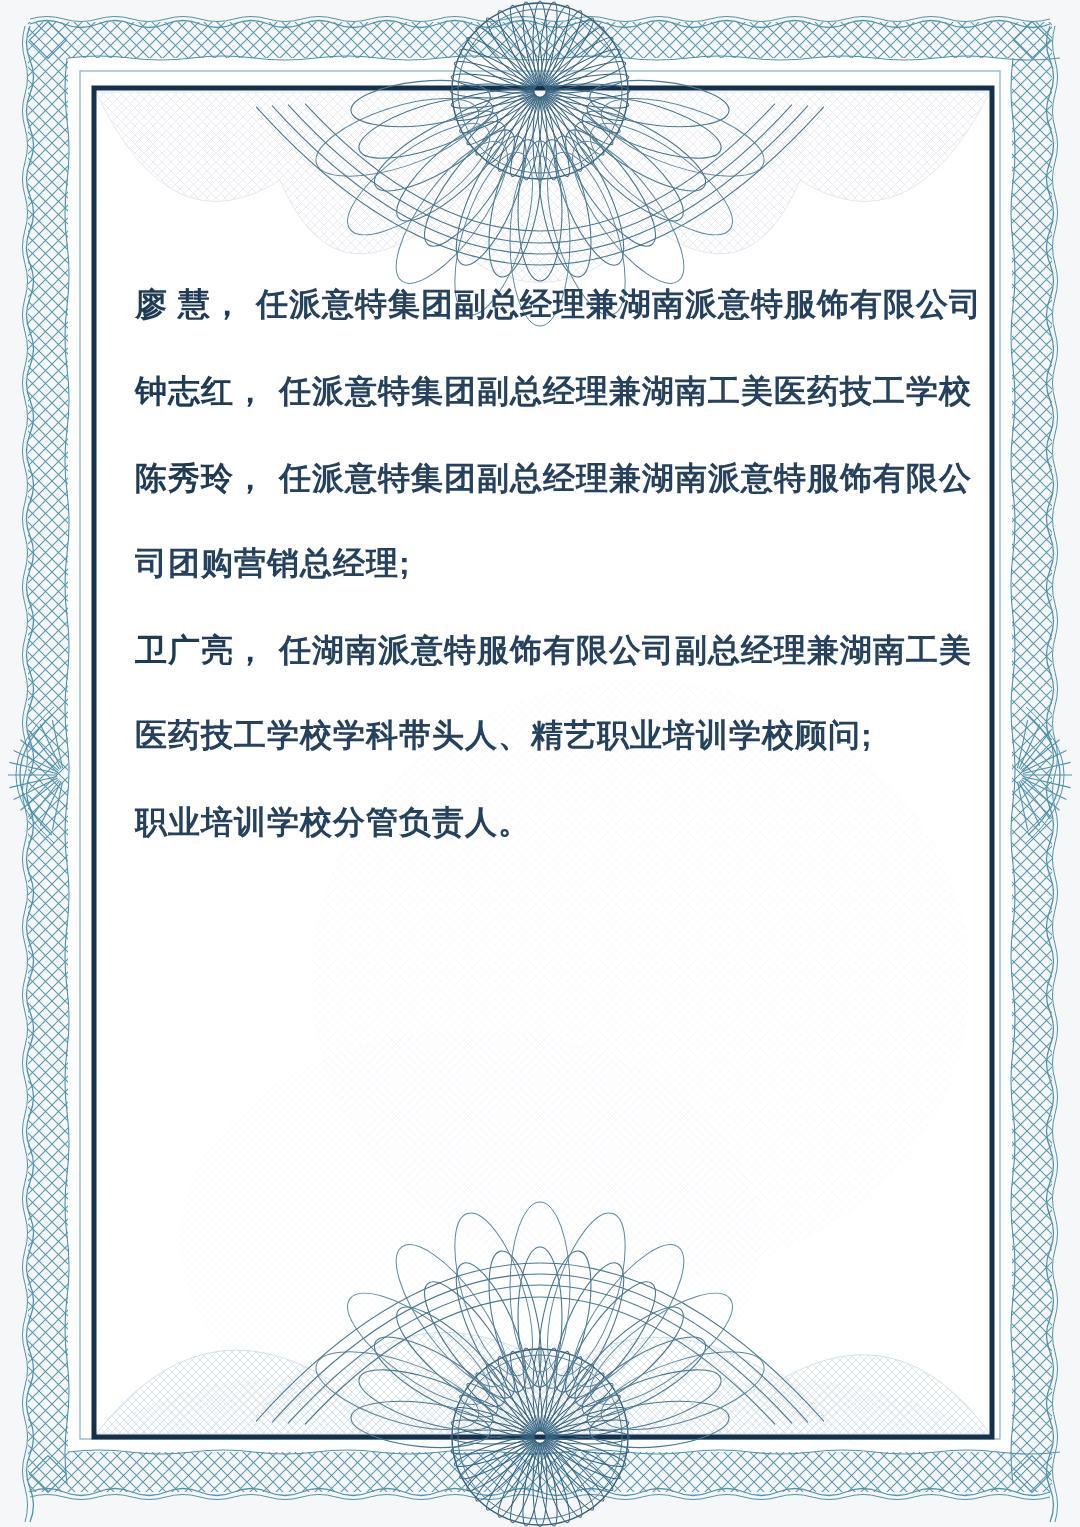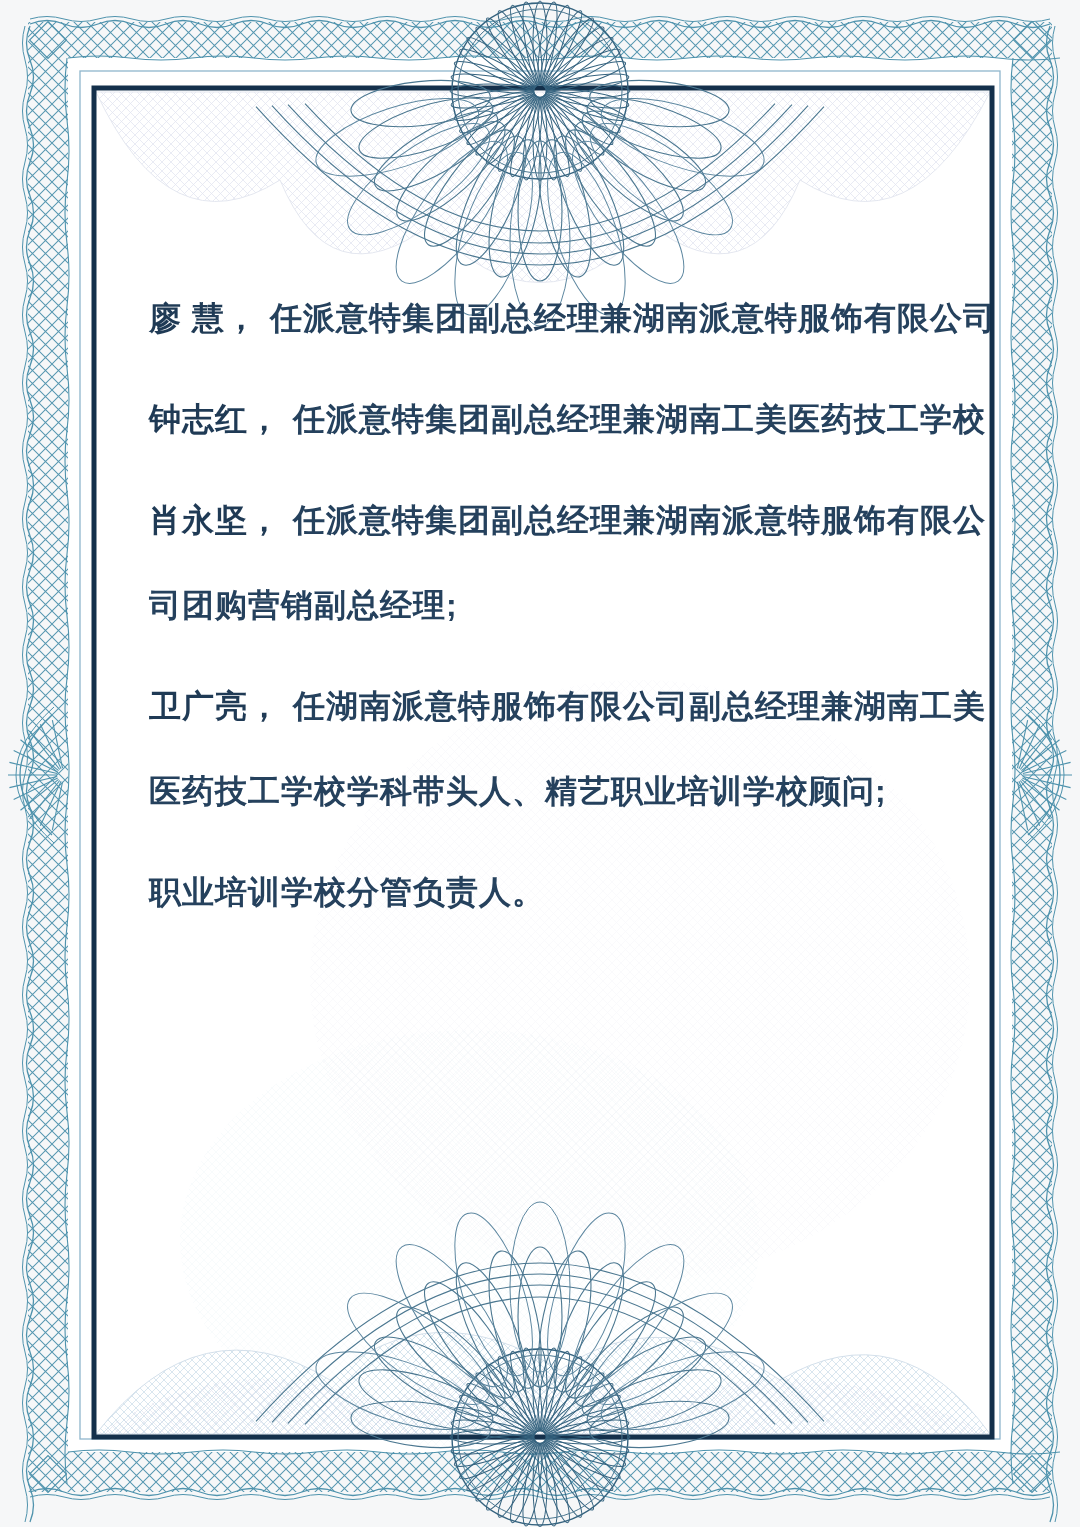--- a/index.html
+++ b/index.html
@@ -1,21 +1,21 @@
 <!DOCTYPE html>
 <html><head>
 <meta charset="utf-8">
 <style>
   html,body{margin:0;padding:0;background:#e9ebee;}
   .stage{position:relative;width:1080px;height:1527px;margin:0 auto;background:#f6f7f8;overflow:hidden;
          font-family:"Liberation Sans","DejaVu Sans",sans-serif;}
   #deco{position:absolute;left:0;top:0;width:1080px;height:1527px;display:block;}
   .content{position:absolute;left:133px;top:260px;width:840px;z-index:3;
            font-weight:700;font-size:32px;color:#25415d;letter-spacing:1px;}
-  .entry{margin:16px;}
+  .entry{margin:2px;}
   .line{height:85px;line-height:85px;white-space:nowrap;overflow:visible;}
   .person-name{margin-right:12px;color:#1f3a55;}
 </style>
 </head>
 <body>
 
 <div class="stage">
 
   <svg id="deco" viewBox="0 0 1080 1527">
     <defs>
@@ -241,22 +241,22 @@
     </svg>
 
   <div class="content">
     <div class="entry">
       <div class="line"><span class="person-name">廖 慧，</span><span>任派意特集团副总经理兼湖南派意特服饰有限公司</span></div>
     </div>
     <div class="entry">
       <div class="line"><span class="person-name">钟志红，</span><span>任派意特集团副总经理兼湖南工美医药技工学校</span></div>
     </div>
     <div class="entry">
-      <div class="line"><span class="person-name">肖永坚，</span><span>任派意特集团副总经理兼湖南派意特服饰有限公</span></div>
-      <div class="line">司团购营销副总经理;</div>
+      <div class="line"><span class="person-name">陈秀玲，</span><span>任派意特集团副总经理兼湖南派意特服饰有限公</span></div>
+      <div class="line">司团购营销总经理;</div>
     </div>
     <div class="entry">
       <div class="line"><span class="person-name">卫广亮，</span><span>任湖南派意特服饰有限公司副总经理兼湖南工美</span></div>
       <div class="line">医药技工学校学科带头人、精艺职业培训学校顾问;</div>
     </div>
     <div class="entry">
       <div class="line">职业培训学校分管负责人。</div>
     </div>
   </div>
 

